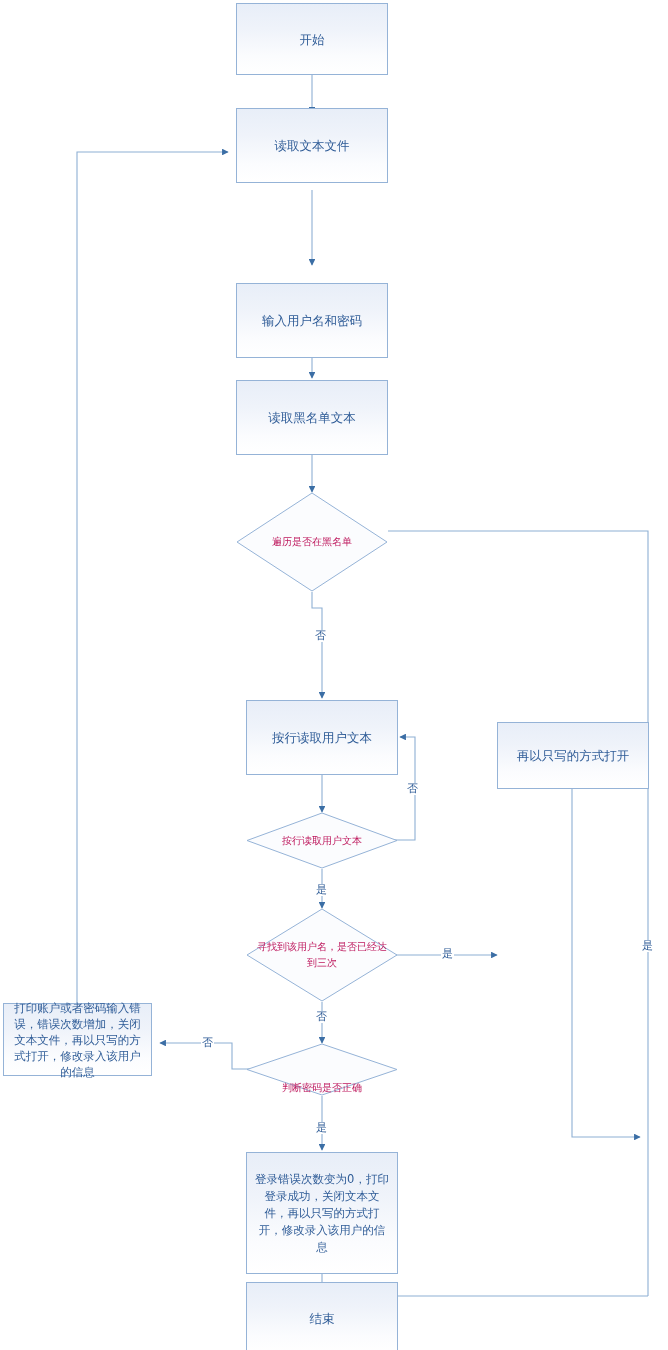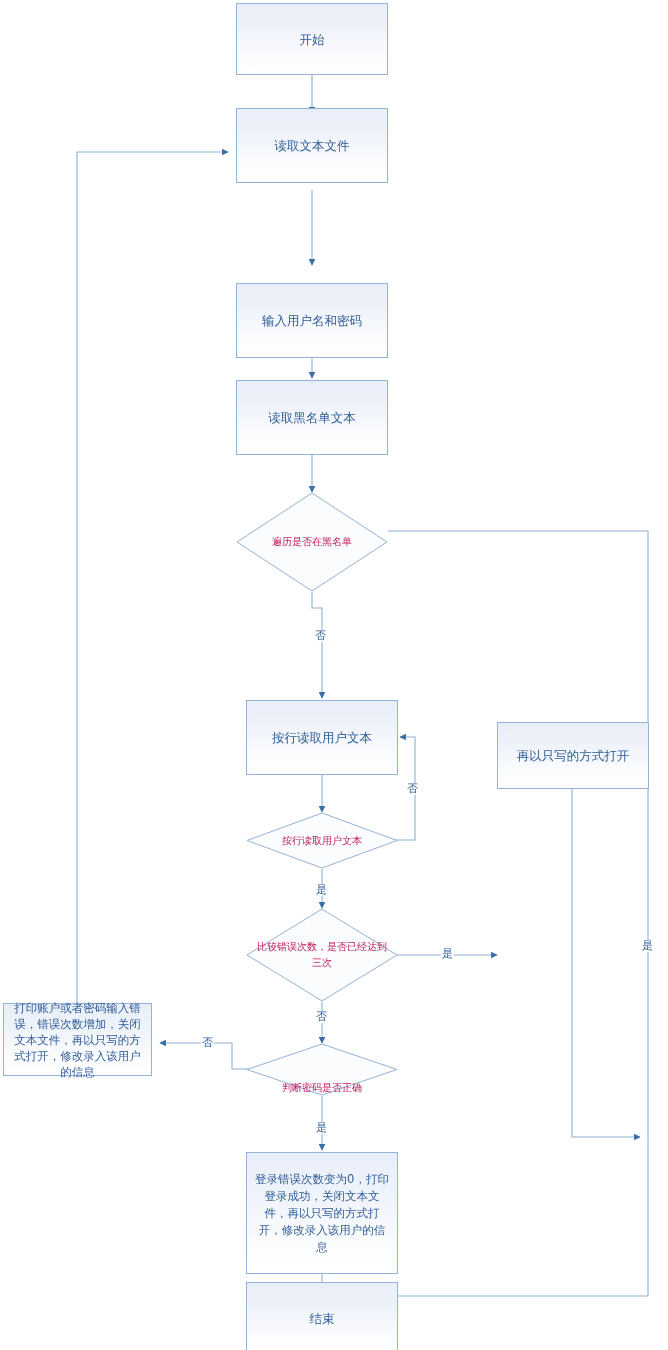--- a/index.html
+++ b/index.html
@@ -102,21 +102,21 @@
   </div>
 
   <div class="node proc" style="left:497px;top:722px;width:152px;height:67px;">
     <span>再以只写的方式打开</span>
   </div>
 
   <div class="node decision" style="left:246px;top:908px;width:152px;height:94px;">
     <svg viewBox="0 0 152 94" preserveAspectRatio="none">
       <polygon points="76,1 151,47 76,93 1,47" fill="#fbfcfe" stroke="#95b3d7" stroke-width="1"></polygon>
     </svg>
-    <span class="dtext">比较错误次数，是否已经达到三次</span>
+    <span class="dtext">寻找到该用户名，是否已经达到三次</span>
   </div>
 
   <div class="node decision" style="left:246px;top:1043px;width:152px;height:53px;align-items:flex-end;">
     <svg viewBox="0 0 152 53" preserveAspectRatio="none">
       <polygon points="76,1 151,26.5 76,52 1,26.5" fill="#fbfcfe" stroke="#95b3d7" stroke-width="1"></polygon>
     </svg>
     <span class="dtext">判断密码是否正确</span>
   </div>
 
   <div class="node proc" style="left:3px;top:1003px;width:149px;height:73px;font-size:11.5px;line-height:16px;">

